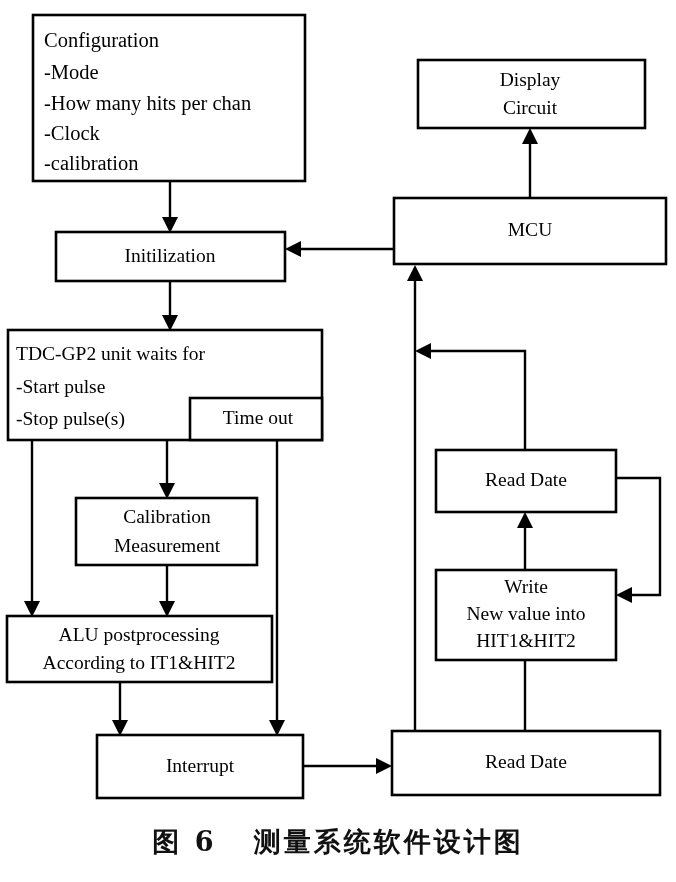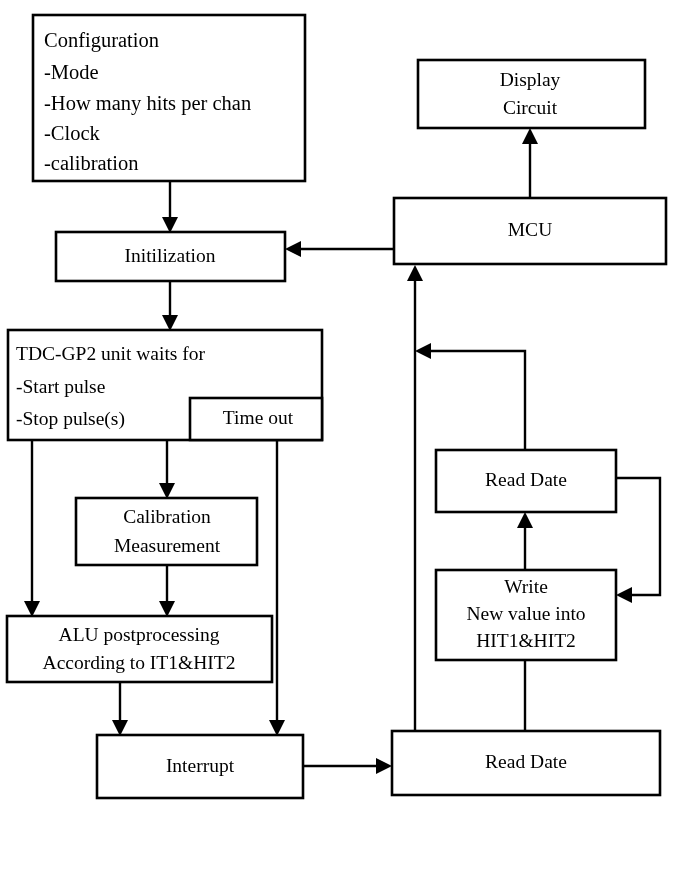--- a/index.html
+++ b/index.html
@@ -187,14 +187,15 @@
       <text class="blabel mid" x="526" y="643">HIT1&amp;HIT2</text>
     </g>
 
     <g>
       <rect class="fbox" x="392" y="731" width="268" height="64"></rect>
       <text class="blabel mid" x="526" y="764">Read Date</text>
     </g>
 
   </svg>
 
+  <div class="caption">图 6   测量系统软件设计图</div>
 
 </div>
 
 </body></html>

